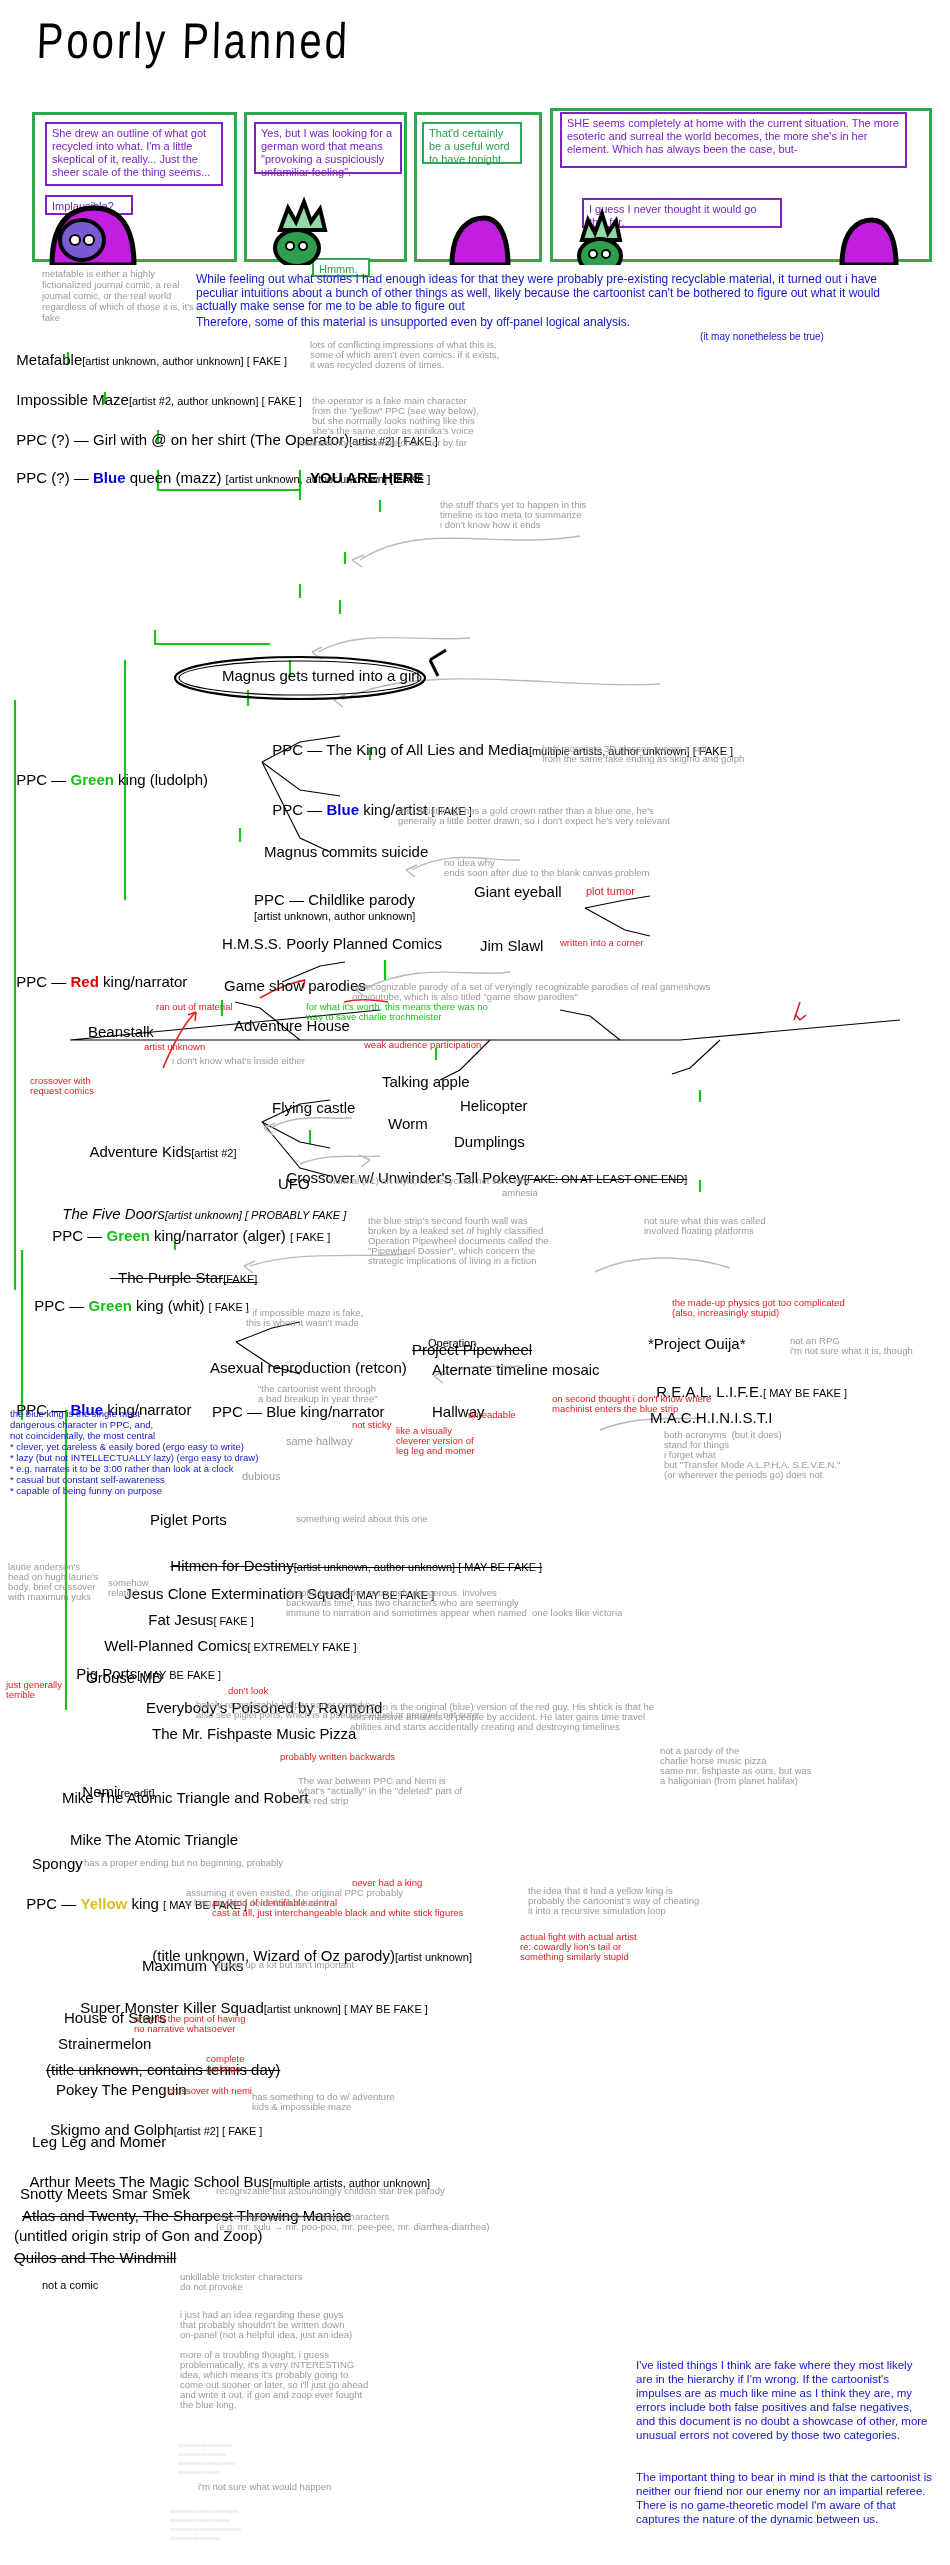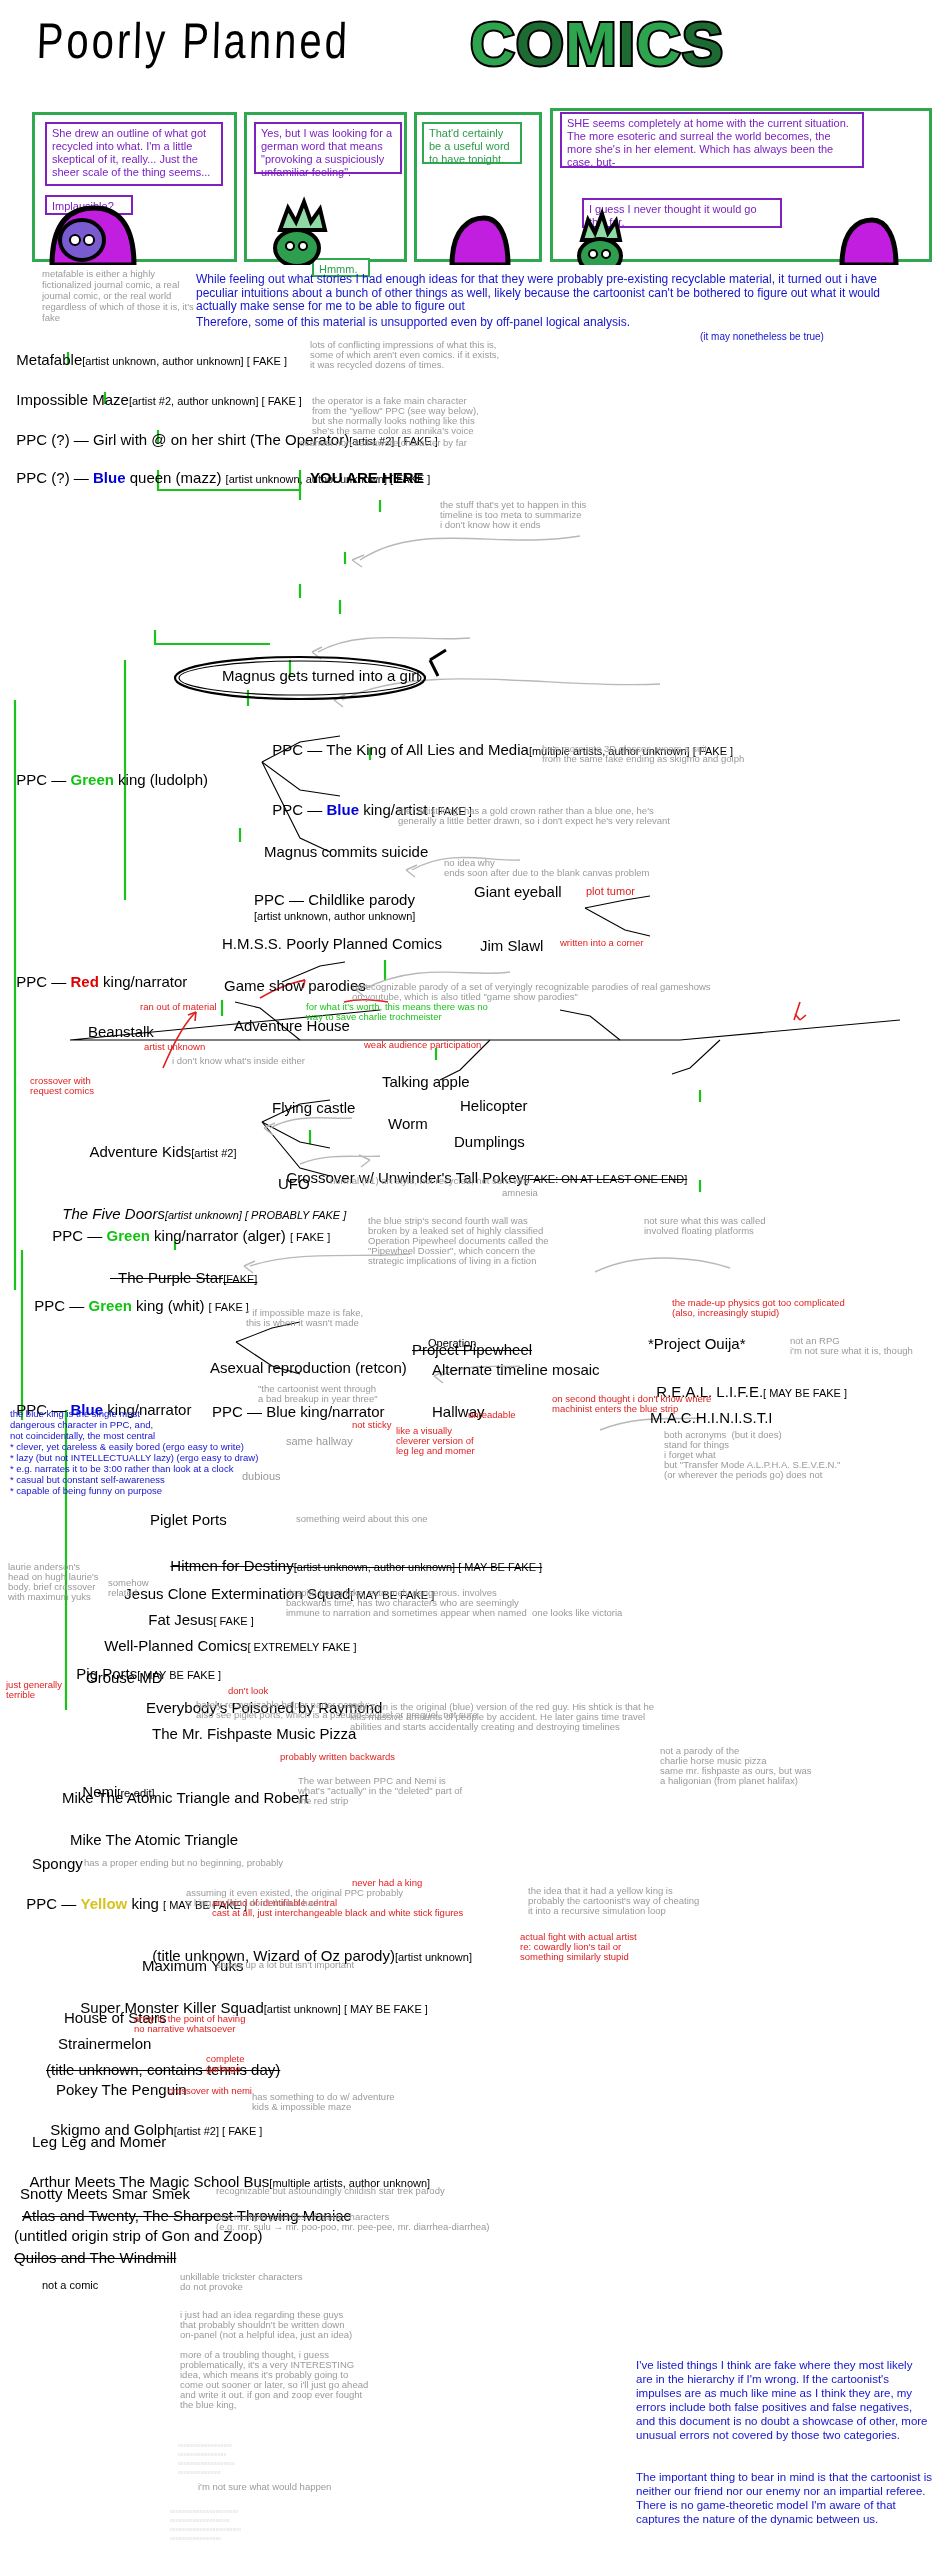--- a/index.html
+++ b/index.html
@@ -62,40 +62,37 @@
   #svg-lines{position:absolute;left:0;top:0;width:950px;height:2565px;pointer-events:none;}
   .bluebox{position:absolute;color:#1414d0;font-size:12px;line-height:13.5px;}
   .footer-note{position:absolute;color:#1414d0;font-size:11.5px;line-height:14px;}
   .glyphtext{position:absolute;color:#c9c9c9;font-size:8px;line-height:9px;white-space:pre;}
 </style>
 </head>
 <body>
 
 <div class="abs" id="title-bar">
   <div class="title-poorly">Poorly Planned</div>
-  <div class="title-comics">
-    <span class="tc-a">C</span><span class="tc-b">O</span><span class="tc-a">M</span><span class="tc-b">I</span><span class="tc-a">C</span><span class="tc-b">S</span>
-  </div>
 </div>
 
 <div class="abs" id="strip">
 
   <div class="panel" style="left:10px;top:12px;width:205px;height:150px;"></div>
   <div class="bubble" style="left:23px;top:22px;width:178px;height:64px;">She drew an outline of what got recycled into what. I'm a little skeptical of it, really... Just the sheer scale of the thing seems...</div>
   <div class="bubble" style="left:23px;top:95px;width:88px;height:20px;">Implausible?</div>
 
   <div class="panel" style="left:222px;top:12px;width:163px;height:150px;"></div>
   <div class="bubble" style="left:232px;top:22px;width:148px;height:52px;">Yes, but I was looking for a german word that means "provoking a suspiciously unfamiliar feeling".</div>
   <div class="bubble green" style="left:290px;top:158px;width:58px;height:19px;">Hmmm.</div>
 
   <div class="panel" style="left:392px;top:12px;width:128px;height:150px;"></div>
   <div class="bubble green" style="left:400px;top:22px;width:100px;height:42px;">That'd certainly be a useful word to have tonight.</div>
 
   <div class="panel" style="left:528px;top:8px;width:382px;height:154px;"></div>
-  <div class="bubble" style="left:538px;top:12px;width:304px;height:56px;">SHE seems completely at home with the current situation. The more esoteric and surreal the world becomes, the more she's in her element. Which has always been the case, but-</div>
+  <div class="bubble" style="left:538px;top:12px;width:347px;height:56px;">SHE seems completely at home with the current situation. The more esoteric and surreal the world becomes, the more she's in her element. Which has always been the case, but-</div>
   <div class="bubble" style="left:560px;top:98px;width:200px;height:30px;">I guess I never thought it would go this far.</div>
 
   <svg class="abs" style="left:0;top:0;width:920px;height:165px;" viewBox="0 0 920 165">
 
     <path d="M30 165 C30 120 50 108 72 108 C94 108 112 122 112 165 Z" fill="#c11ee0" stroke="#000" stroke-width="5"></path>
     <ellipse cx="60" cy="140" rx="22" ry="20" fill="#7a5ad0" stroke="#000" stroke-width="4"></ellipse>
     <circle cx="53" cy="140" r="5" fill="#fff" stroke="#000" stroke-width="2"></circle>
     <circle cx="67" cy="140" r="5" fill="#fff" stroke="#000" stroke-width="2"></circle>
 
     <path d="M258 130 l8 -22 l8 14 l8 -20 l7 20 l9 -13 l5 21 Z" fill="#8ed9a4" stroke="#000" stroke-width="4"></path>
@@ -353,21 +350,21 @@
 i don't know how it ends</div>
 <div class="t tiny gray" style="left:542px;top:744px;">he's more into 3D glasses, wears a suit
 from the same fake ending as skigmo and golph</div>
 <div class="t tiny gray" style="left:398px;top:806px;">the "artist king" has a gold crown rather than a blue one, he's
 generally a little better drawn, so i don't expect he's very relevant</div>
 <div class="t tiny gray" style="left:444px;top:858px;">no idea why
 ends soon after due to the blank canvas problem</div>
 <div class="t tiny red" style="left:560px;top:938px;">written into a corner</div>
 <div class="t tiny gray" style="left:352px;top:982px;">unrecognizable parody of a set of veryingly recognizable parodies of real gameshows
 on youtube, which is also titled "game show parodies"</div>
-<div class="t tiny red" style="left:140px;top:1002px;text-align:center;">ran out of material</div>
+<div class="t tiny red" style="left:156px;top:1002px;text-align:center;">ran out of material</div>
 <div class="t tiny grn" style="left:306px;top:1002px;">for what it's worth, this means there was no
 way to save charlie trochmeister</div>
 <div class="t tiny red" style="left:364px;top:1040px;">weak audience participation</div>
 <div class="t tiny red" style="left:30px;top:1076px;">crossover with
 request comics</div>
 <div class="t tiny gray" style="left:172px;top:1056px;">i don't know what's inside either</div>
 <div class="t tiny red" style="left:144px;top:1042px;">artist unknown</div>
 <div class="t tiny gray" style="left:330px;top:1176px;">normal (#1) art style, not recycled, not sure why</div>
 <div class="t tiny gray" style="left:502px;top:1188px;">amnesia</div>
 <div class="t tiny gray" style="left:368px;top:1216px;">the blue strip's second fourth wall was

